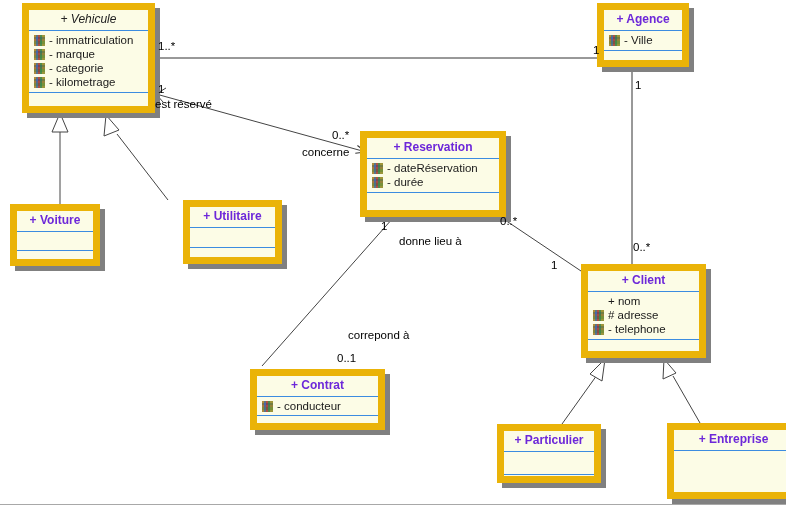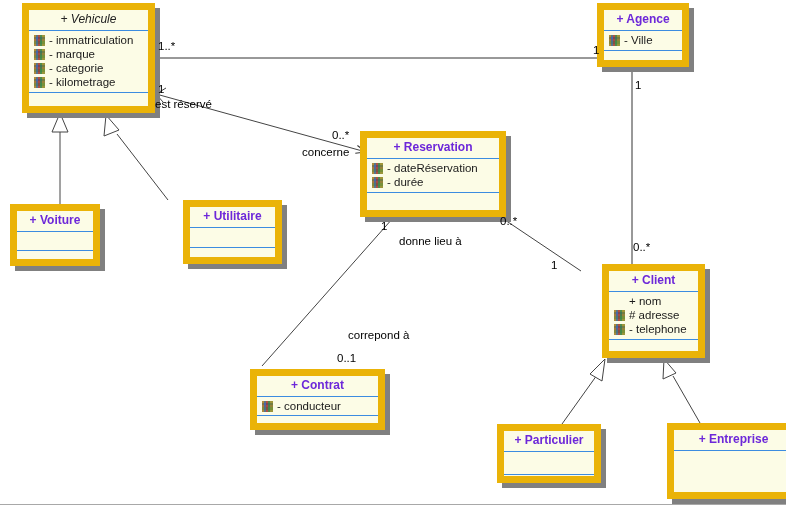--- a/index.html
+++ b/index.html
@@ -219,21 +219,21 @@
         <span class="attr-text">- dateRéservation</span>
       </div>
       <div class="attr-row">
         <span class="attr-icon"></span>
         <span class="attr-text">- durée</span>
       </div>
     </div>
     <div class="uml-ops" style="height:28px;"></div>
   </div>
 
-  <div class="uml-class" style="left:602px; top:264px; width:103px; height:94px;">
+  <div class="uml-class" style="left:581px; top:264px; width:125px; height:94px;">
     <div class="uml-title">+ Client</div>
     <div class="uml-attrs" style="height:48px;">
       <div class="attr-row">
         <span class="attr-icon hidden"></span>
         <span class="attr-text">+ nom</span>
       </div>
       <div class="attr-row">
         <span class="attr-icon"></span>
         <span class="attr-text"># adresse</span>
       </div>

